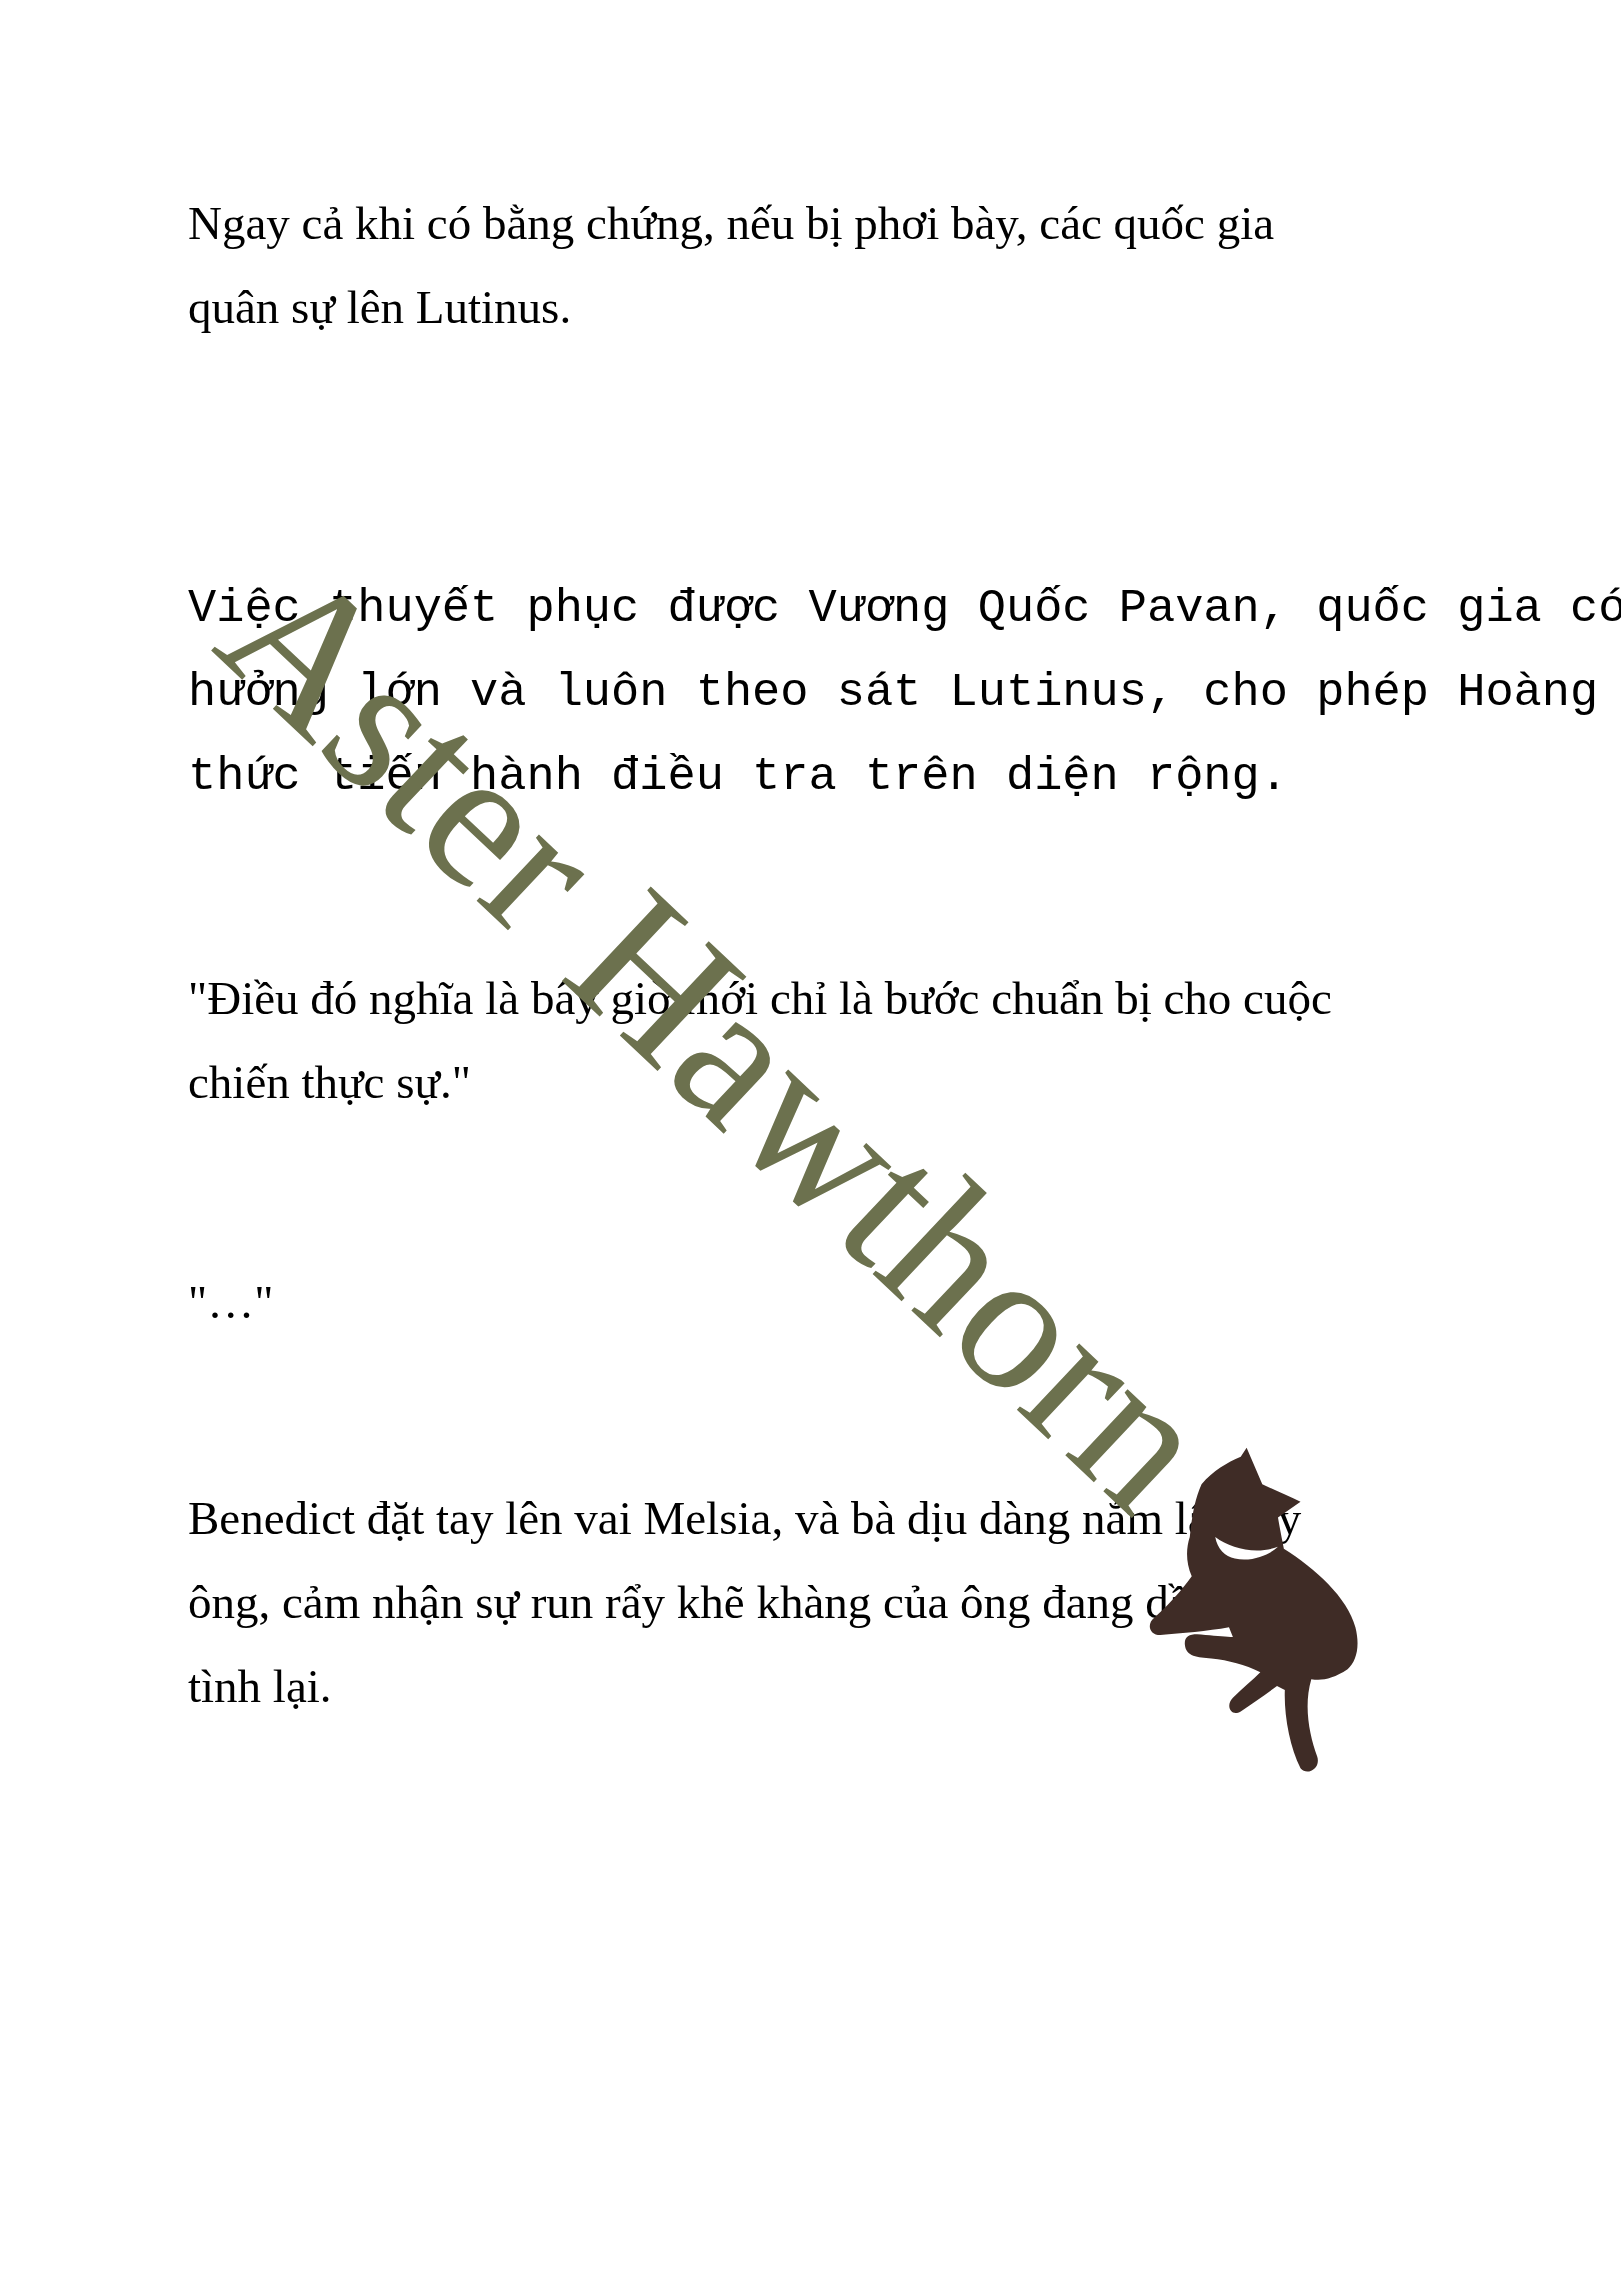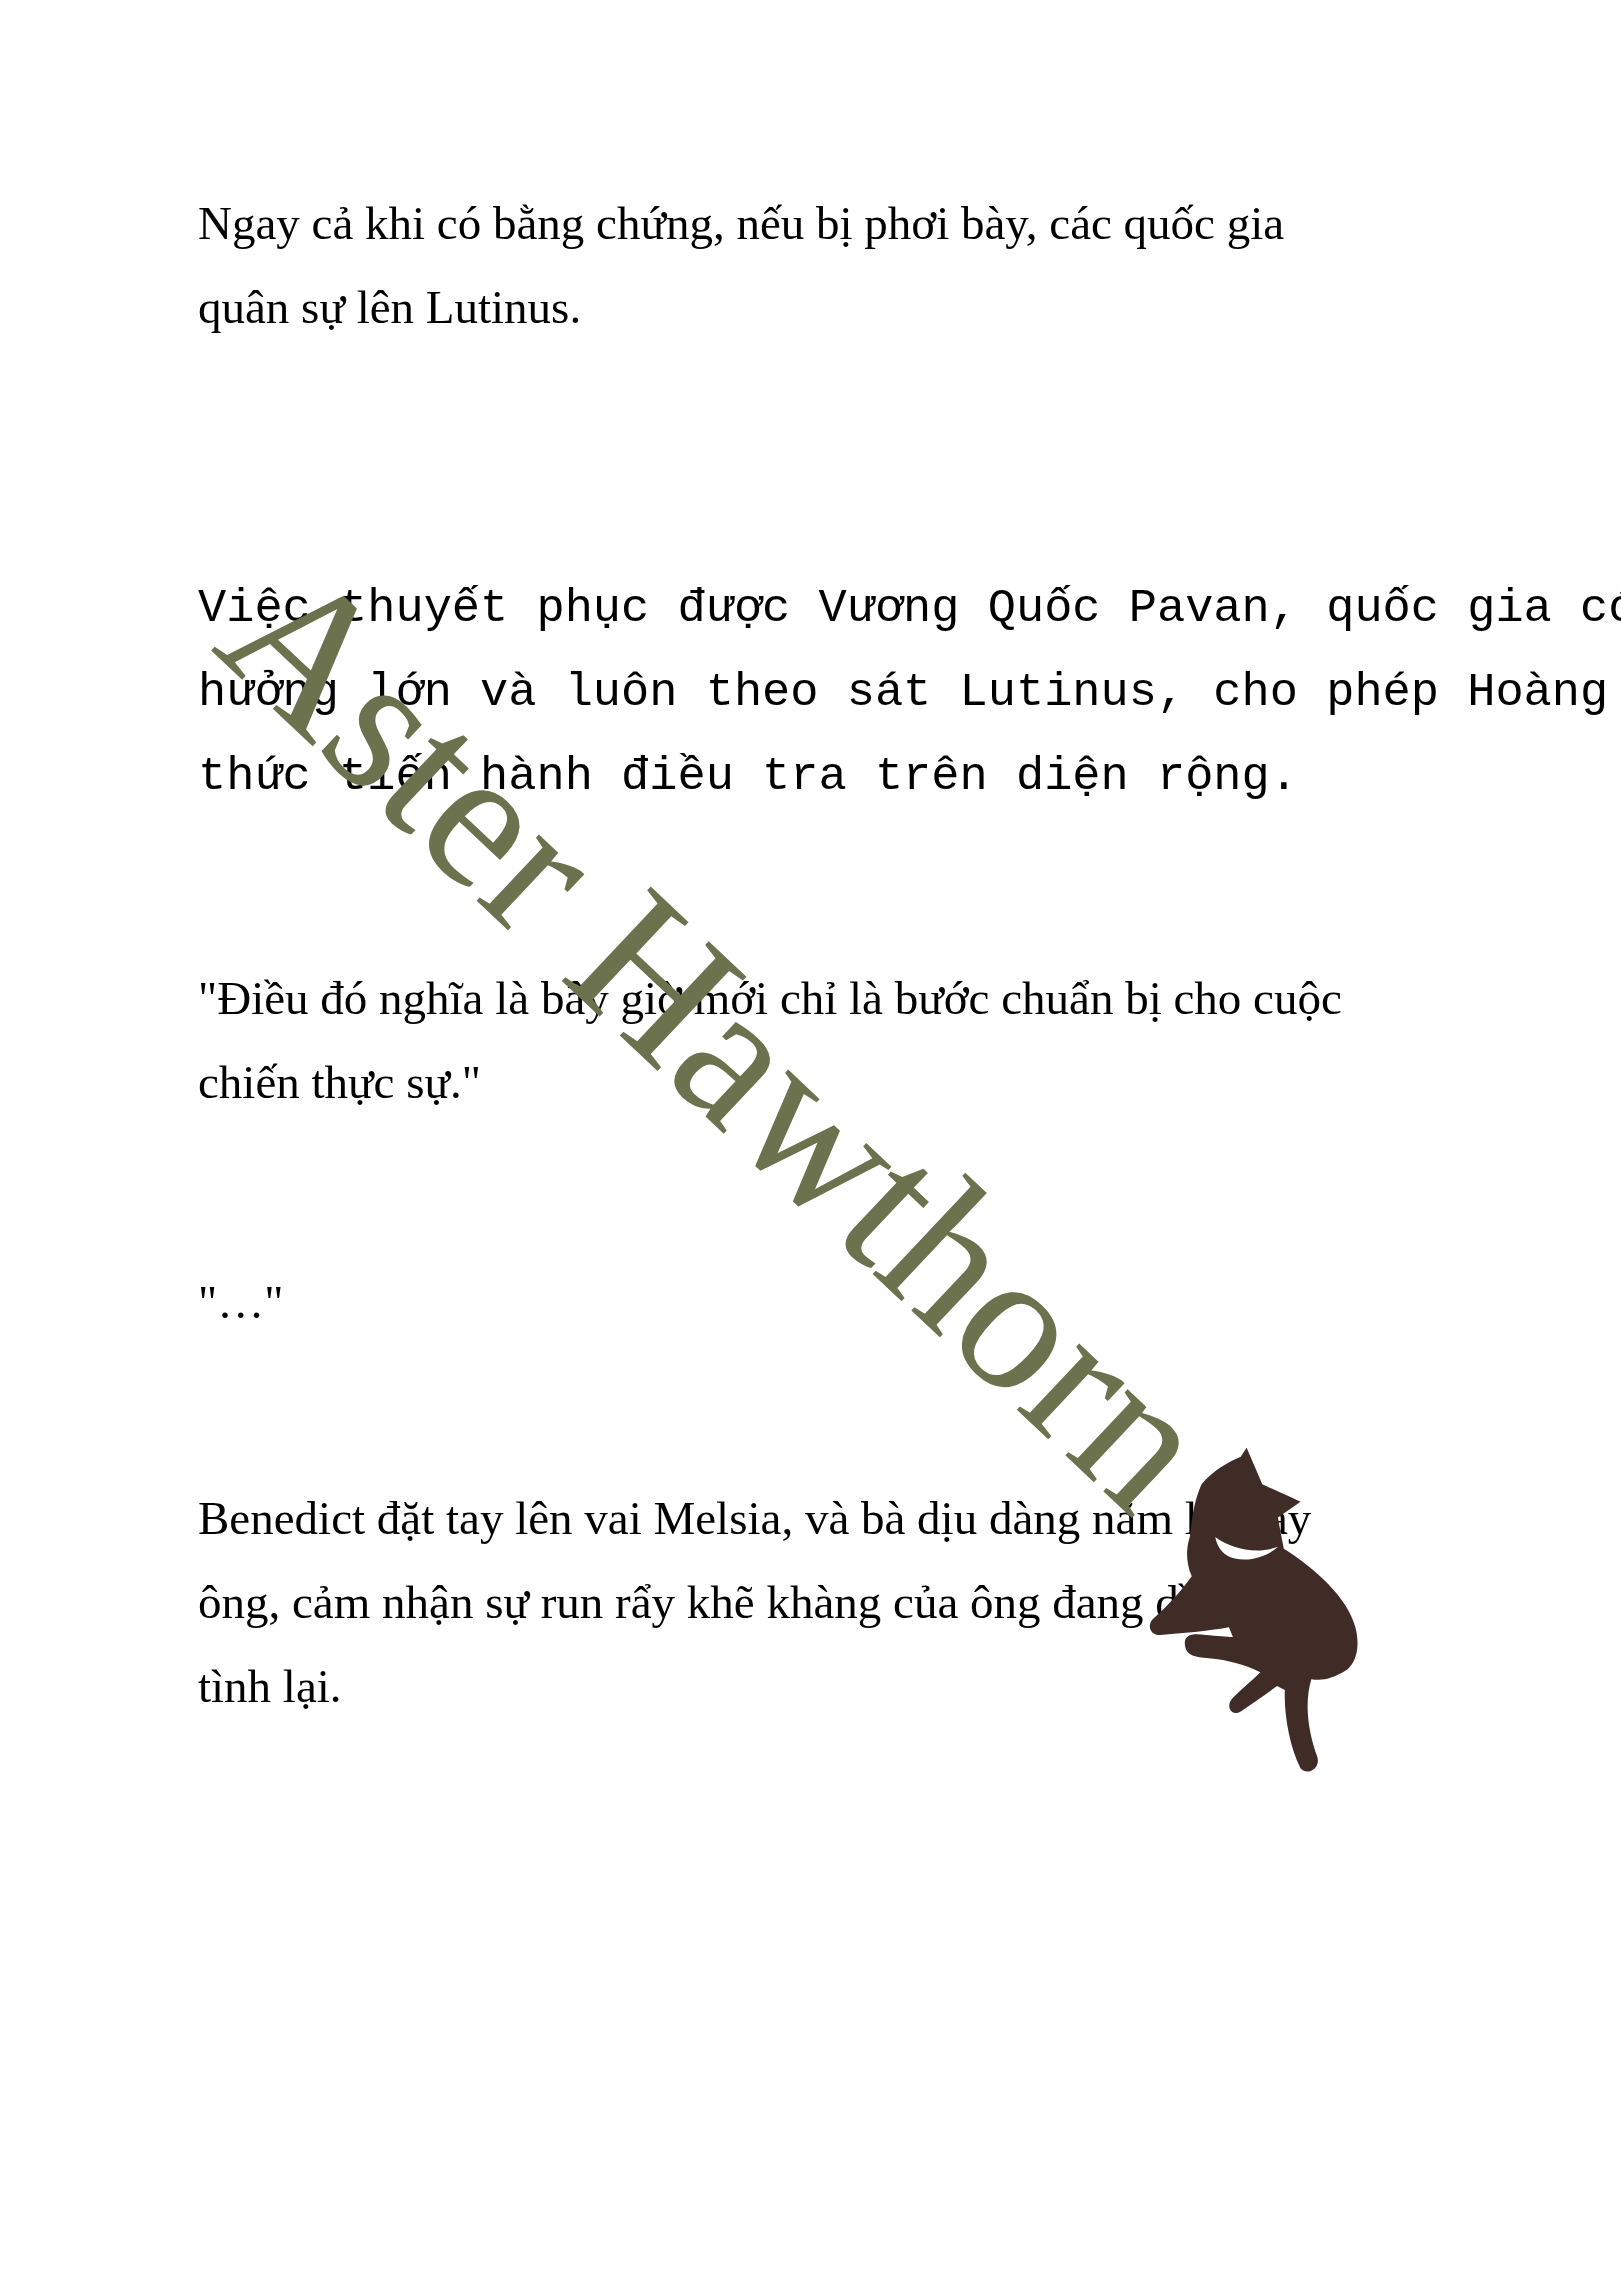--- a/index.html
+++ b/index.html
@@ -17,21 +17,21 @@
   }
   .page {
     position: absolute;
     left: 0; top: 0;
     width: 1621px;
     height: 2293px;
     background: #ffffff;
   }
   .para {
     position: absolute;
-    left: 198px;
+    left: 188px;
     width: 1264px;
     margin: 0;
     font-size: 47px;
     line-height: 84px;
     white-space: nowrap;
   }
   .line {
     display: block;
     height: 84px;
   }

